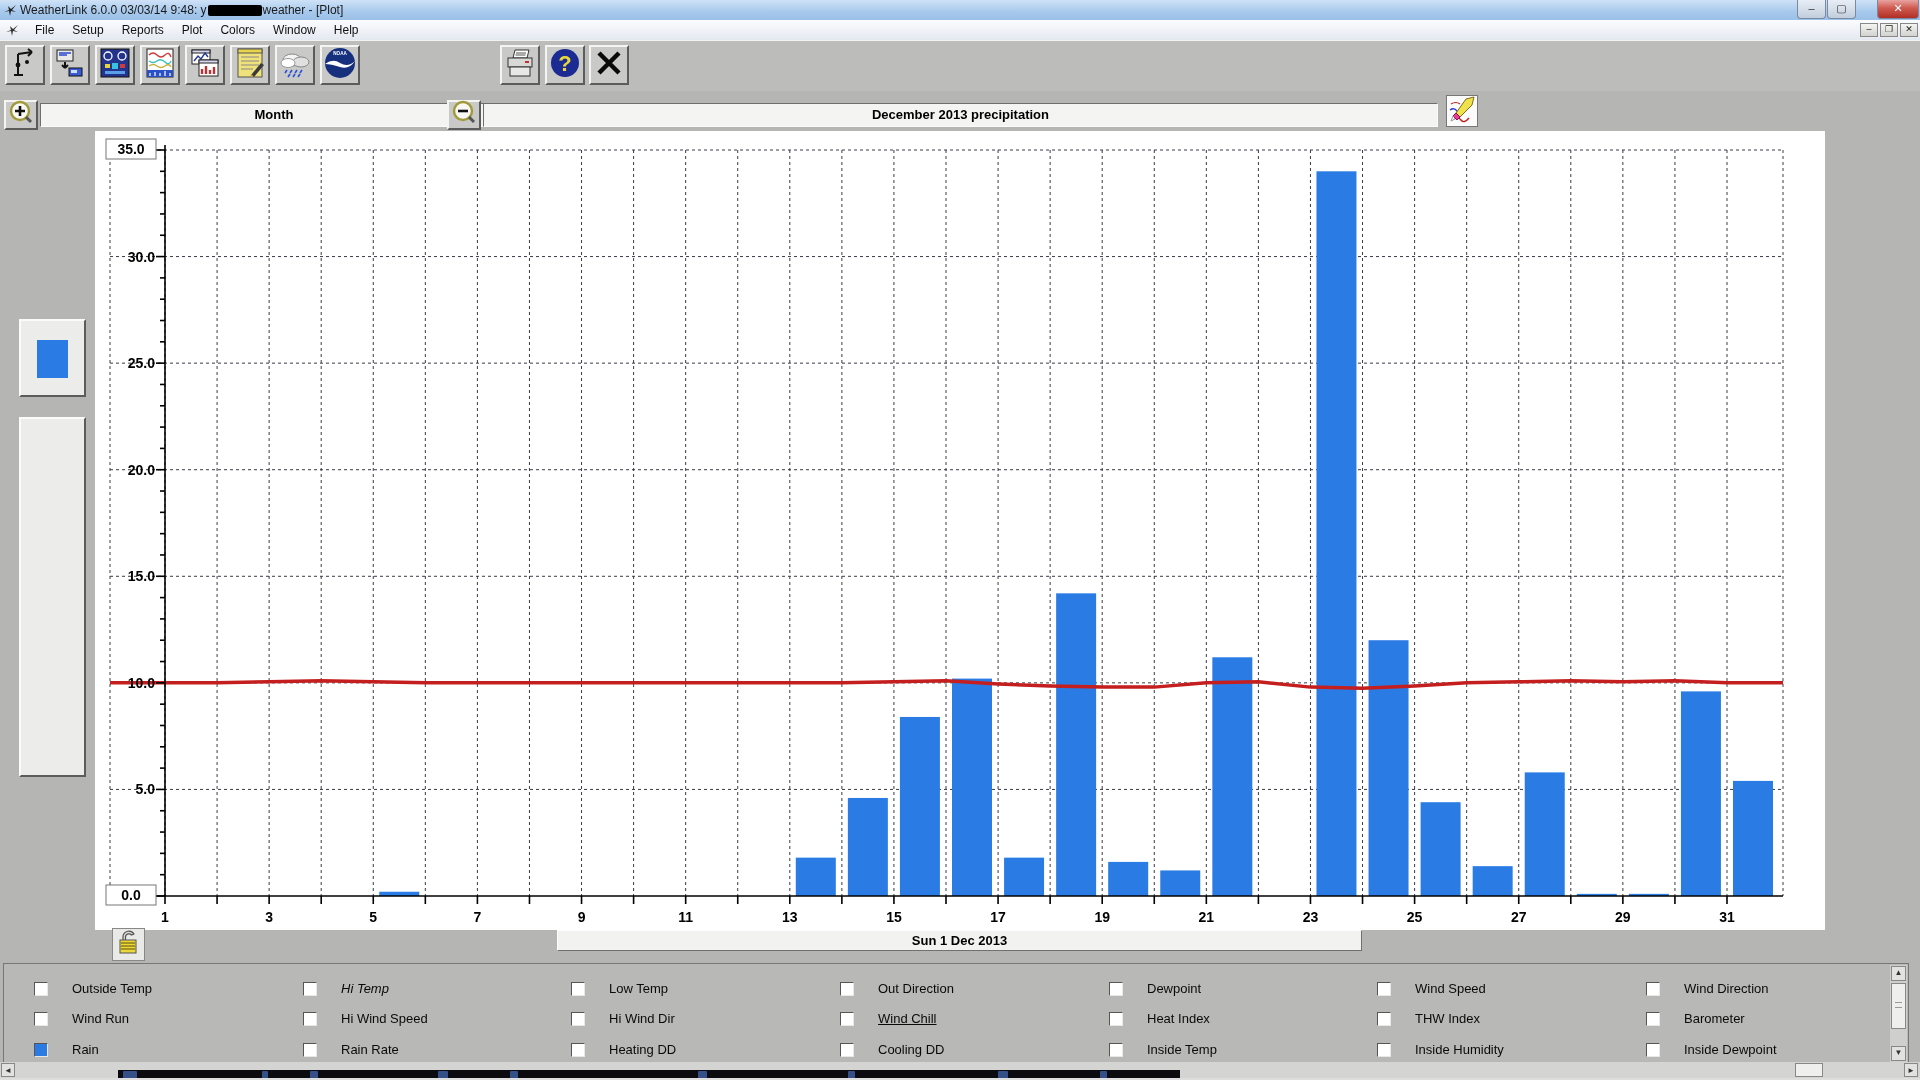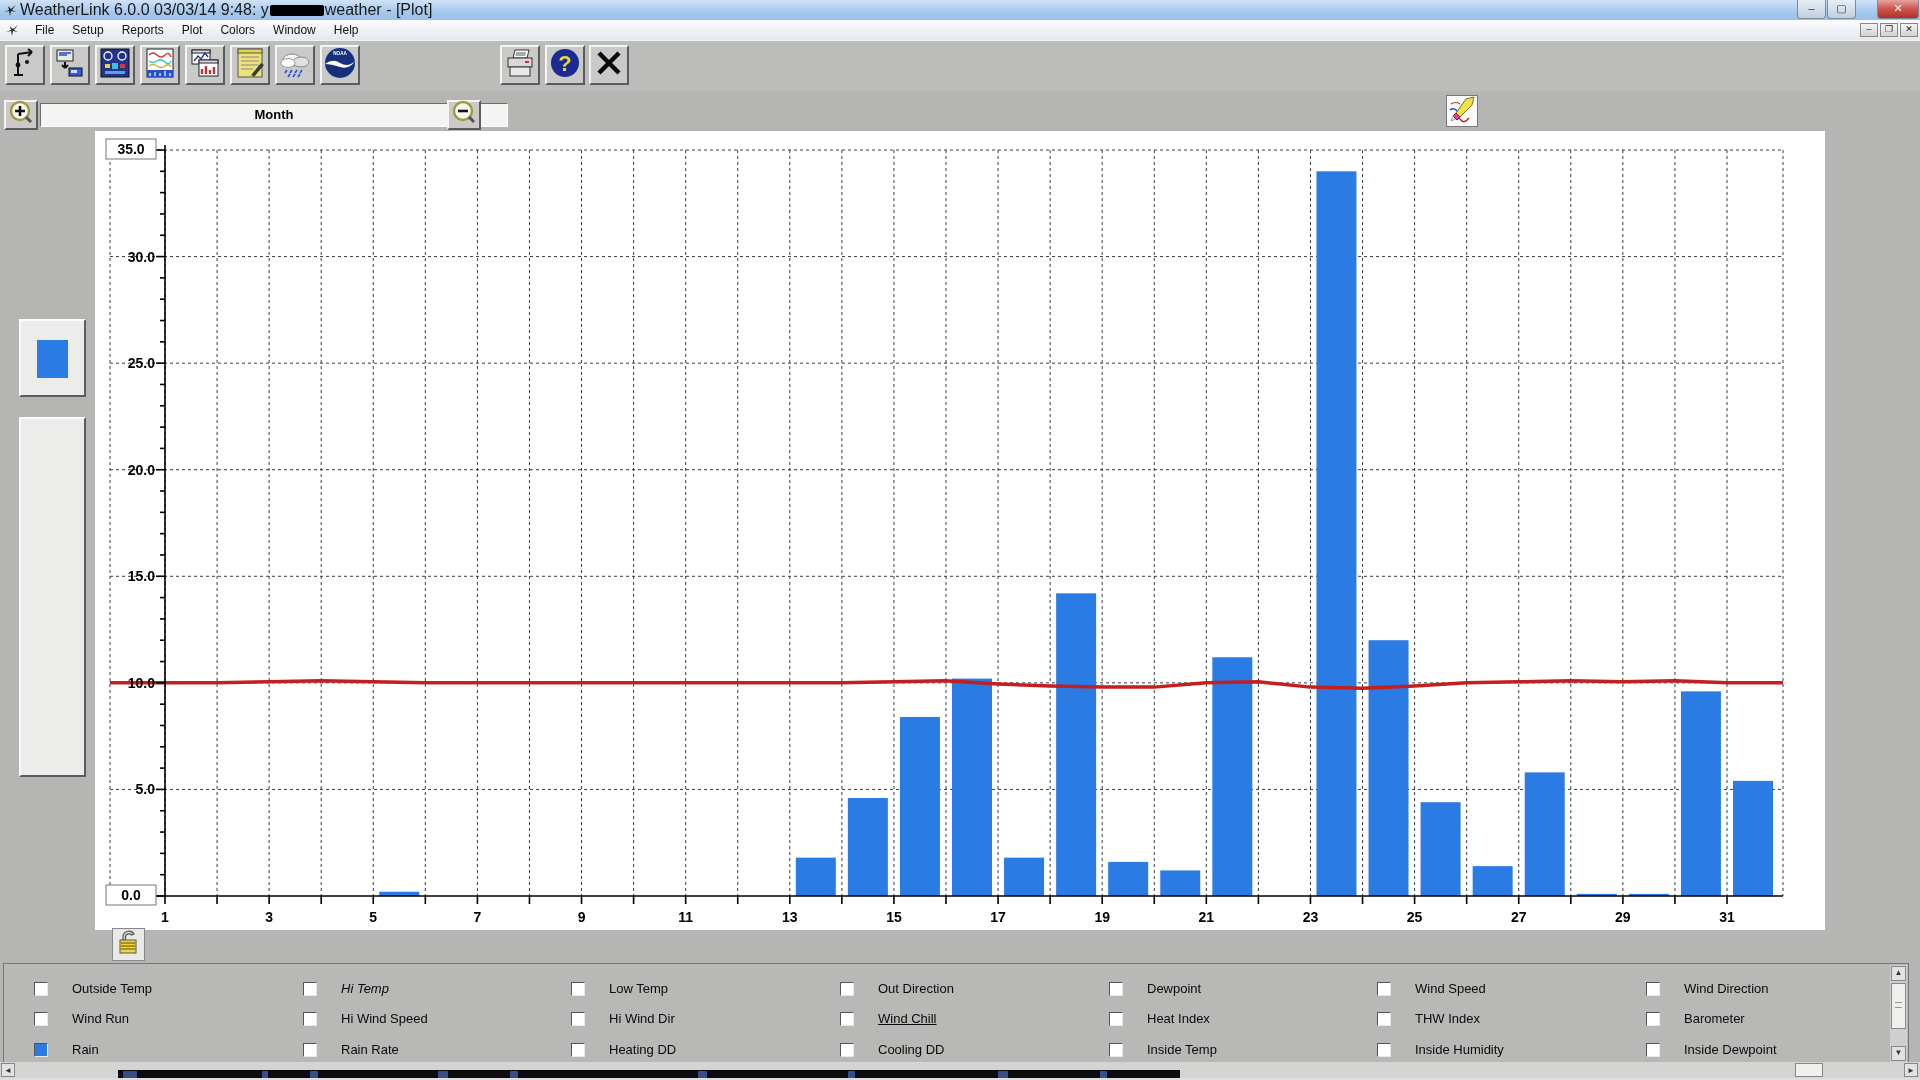--- a/index.html
+++ b/index.html
@@ -1,21 +1,21 @@
 <!DOCTYPE html>
 <html><head>
 <meta charset="utf-8">
 <style>
   html,body{margin:0;padding:0;}
   body{width:1920px;height:1080px;overflow:hidden;font-family:"Liberation Sans",sans-serif;background:#b5b5b3;}
   #app{position:absolute;left:0;top:0;width:1920px;height:1080px;background:#b5b5b3;}
   .abs{position:absolute;}
   
   .titlebar{position:absolute;left:0;top:0;width:1920px;height:20px;background:linear-gradient(#cfe2f7,#a6c8ec 60%,#9bc0e8);border-bottom:1px solid #5a7ca0;display:flex;align-items:center;}
-  .titletext{font-size:16px;color:#1a1a1a;margin-left:4px;white-space:nowrap;}
+  .titletext{font-size:12px;color:#1a1a1a;margin-left:4px;white-space:nowrap;}
   .redact{display:inline-block;width:54px;height:11px;background:#000;vertical-align:middle;margin:0 1px;border-radius:2px;}
   .winbtn{position:absolute;top:0;height:19px;border:1px solid #7a8aa0;border-top:none;border-radius:0 0 4px 4px;background:linear-gradient(#e8eef6,#c2cedd);box-sizing:border-box;text-align:center;font-size:11px;line-height:17px;color:#333;}
   .winbtn.close{background:linear-gradient(#e8a3a0,#cf5a50 45%,#b02f25);color:#fff;}
   
   .menubar{position:absolute;left:0;top:20px;width:1920px;height:20px;background:linear-gradient(#fbfcfe,#e4e8f0);border-bottom:1px solid #98989a;display:flex;align-items:center;}
   .menuitem{font-size:12px;color:#111;padding:2px 9px;cursor:default;}
   .mdibtn{position:absolute;top:3px;width:18px;height:14px;background:linear-gradient(#f4f4f2,#d2d2d0);border:1px solid #888;box-sizing:border-box;font-size:9px;line-height:11px;text-align:center;color:#222;}
   
   .toolbar{position:absolute;left:0;top:40px;width:1920px;height:50px;background:#bcbcba;border-top:1px solid #f2f2f0;}
   .tbtn{position:absolute;top:4px;width:40px;height:40px;background:#c9c9c7;border:2px solid;border-color:#f4f4f2 #5c5c5c #5c5c5c #f4f4f2;box-sizing:border-box;display:flex;align-items:center;justify-content:center;}
@@ -181,20 +181,21 @@
         </svg></span>
   </div>
   <div class="sunkbar" style="left:40px;width:468px;">Month</div>
   <div class="zoombtn" style="left:447px;">
     <span><svg width="26" height="26" viewBox="0 0 26 26">
           <circle cx="12" cy="11" r="9" fill="#f8f8f4" stroke="#a09a3a" stroke-width="2.4"></circle>
           <path d="M7 11 h10" stroke="#111" stroke-width="2.6"></path>
           <path d="M18 17 l5 5" stroke="#555" stroke-width="3"></path>
         </svg></span>
   </div>
+  <div class="sunkbar" style="left:483px;width:955px;">December 2013 precipitation</div>
   <div class="paintbtn">
     <span><svg width="28" height="28" viewBox="0 0 28 28">
           <path d="M2 15 q4 -3 7 1 t7 -1" stroke="#2a3ad0" fill="none" stroke-width="1.4"></path>
           <path d="M6 24 q4 -3 7 1 t8 -2" stroke="#c02020" fill="none" stroke-width="1.4"></path>
           <path d="M3 9 q5 -3 9 0" stroke="#c02020" fill="none" stroke-width="1.2"></path>
           <path d="M26 2 L18 4 L8 18 l4 4 L24 10 Z" fill="#f0e24a" stroke="#806a20"></path>
           <path d="M8 18 l4 4 L9 25 5 21 Z" fill="#e83a9a" stroke="#901050"></path>
           <path d="M5 21 L3 26 l4 -2" fill="#fff" stroke="#999"></path>
         </svg></span>
   </div>
@@ -375,20 +376,21 @@
   <div class="panel3d" style="left:19px;top:417px;width:67px;height:360px;"></div>
 
   <div class="lockbtn">
     <span><svg width="24" height="27" viewBox="0 0 24 27">
           <path d="M6 11 V7 a6 6 0 0 1 11 -2 l-2.5 1 a3.5 3.5 0 0 0 -6 1.5 V11" fill="#d8d8d4" stroke="#555" stroke-width="1.2"></path>
           <rect x="3" y="11" width="16" height="13" fill="#ecd83a" stroke="#555"></rect>
           <path d="M4 14 h14 M4 17 h14 M4 20 h14" stroke="#8a7a1a" stroke-width="1.6"></path>
         </svg></span>
   </div>
 
+  <div class="datethumb">Sun 1 Dec 2013</div>
 
   <div class="cbpanel">
     <div id="cb-items">
         <div class="cbox" style="left: 30px; top: 18px;"></div>
         <div class="clabel" style="left: 68px; top: 18px;">Outside Temp</div>
         <div class="cbox" style="left: 299px; top: 18px;"></div>
         <div class="clabel" style="left: 337px; top: 18px; font-style: italic;">Hi Temp</div>
         <div class="cbox" style="left: 567px; top: 18px;"></div>
         <div class="clabel" style="left: 605px; top: 18px;">Low Temp</div>
         <div class="cbox" style="left: 836px; top: 18px;"></div>

